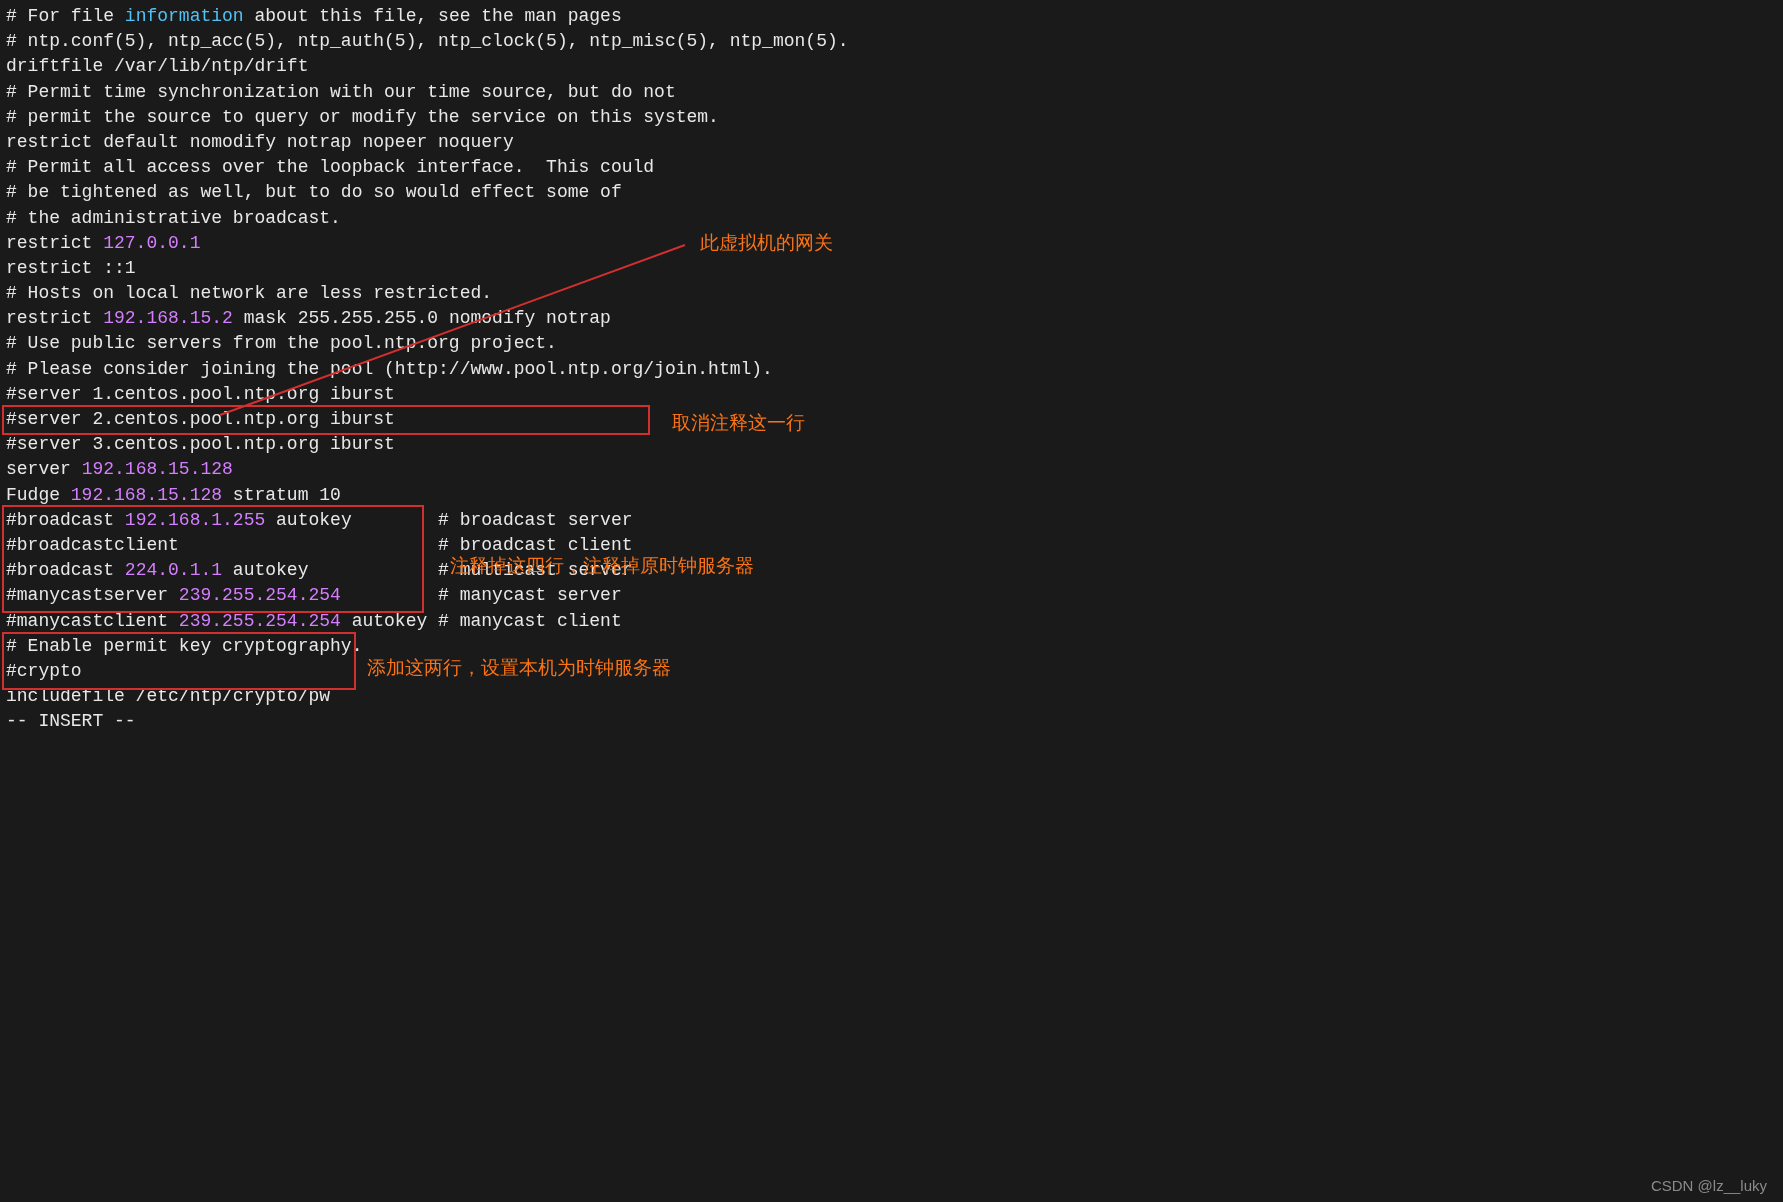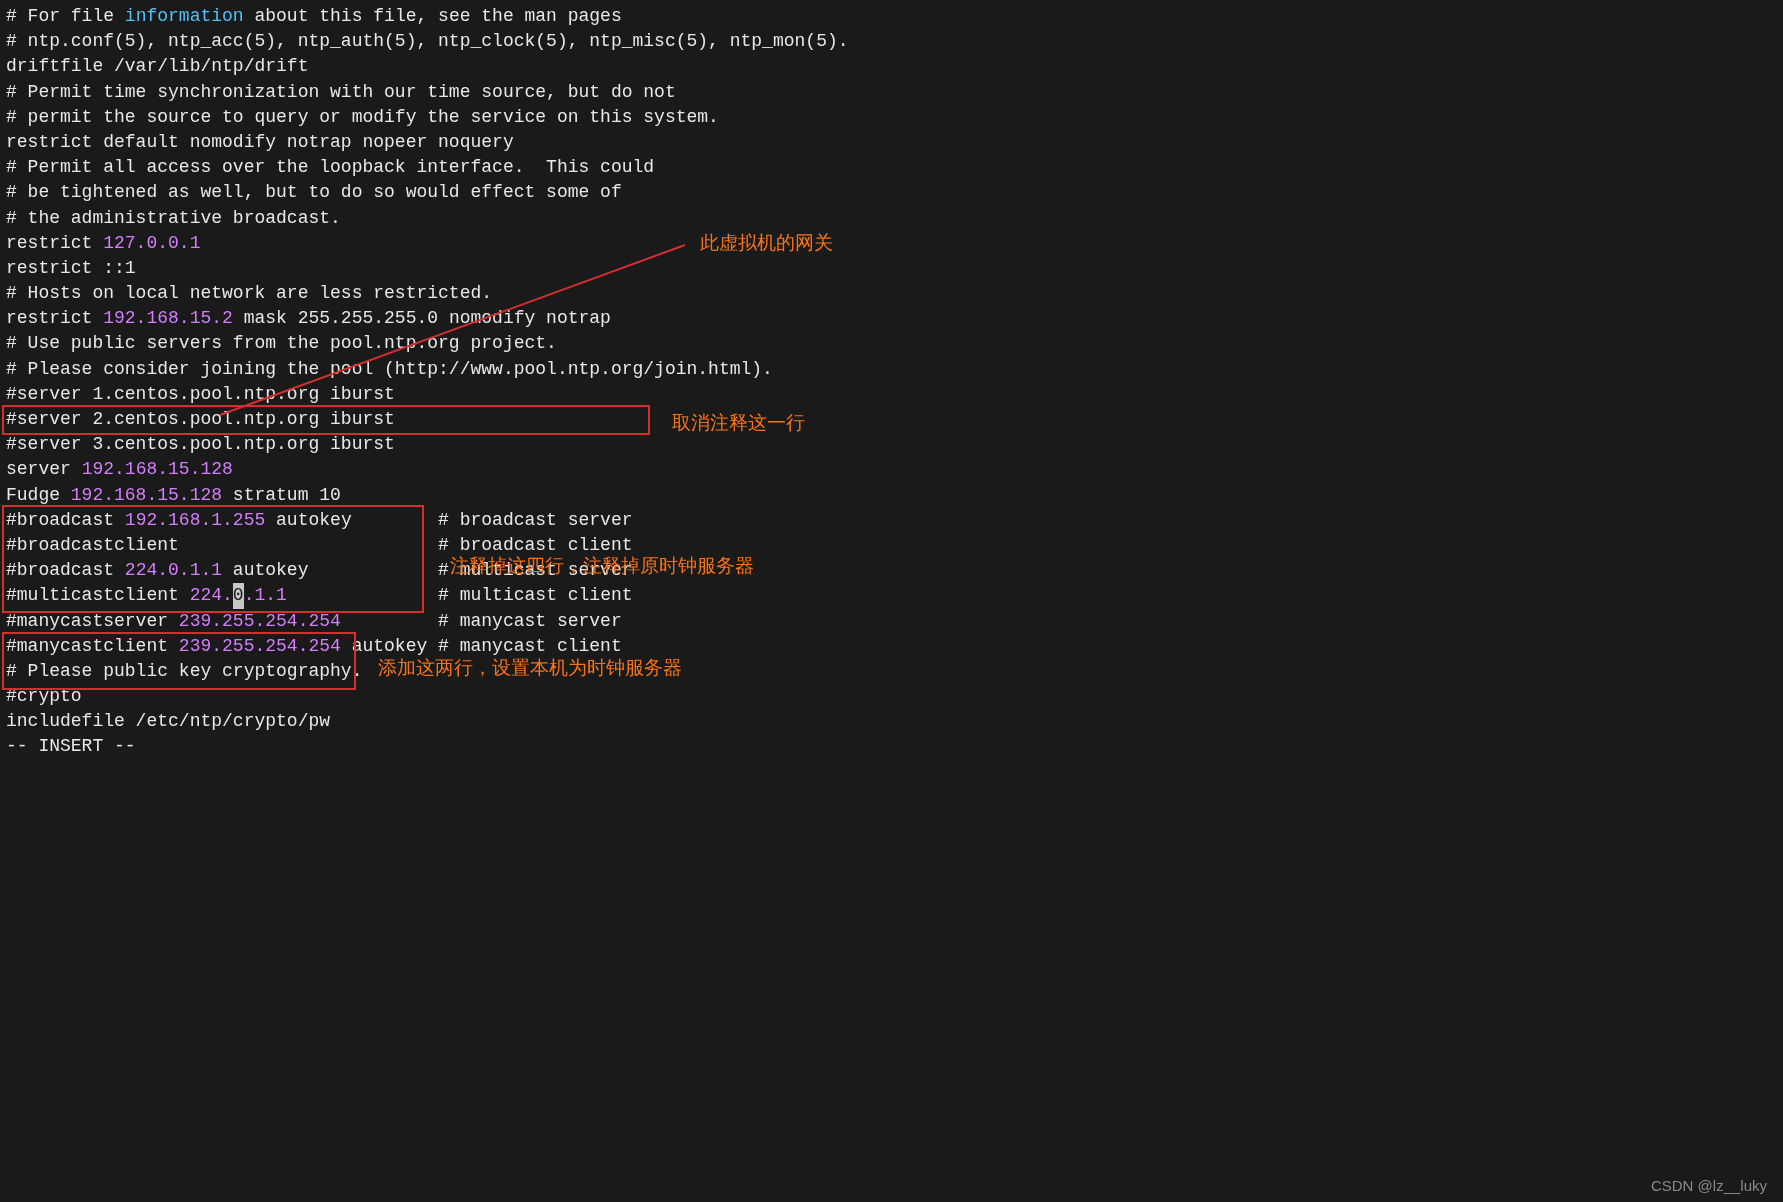--- a/index.html
+++ b/index.html
@@ -76,38 +76,37 @@
 <div class="line">#server 1.centos.pool.ntp.org iburst</div>
 <div class="line">#server 2.centos.pool.ntp.org iburst</div>
 <div class="line">#server 3.centos.pool.ntp.org iburst</div>
 <div class="line"></div>
 <div class="line"><span>server </span><span class="ip">192.168.15.128</span></div>
 <div class="line"><span>Fudge </span><span class="ip">192.168.15.128</span><span> stratum 10</span></div>
 <div class="line"></div>
 <div class="line"><span>#broadcast </span><span class="ip">192.168.1.255</span><span> autokey        # broadcast server</span></div>
 <div class="line">#broadcastclient                        # broadcast client</div>
 <div class="line"><span>#broadcast </span><span class="ip">224.0.1.1</span><span> autokey            # multicast server</span></div>
-<div class="line"><span>#multicastclient </span><span class="ip"><span>224.</span><span class="cursor-block">0</span><span>.1.1</span></span><span>              # multicast client</span></div>
 <div class="line"><span>#manycastserver </span><span class="ip">239.255.254.254</span><span>         # manycast server</span></div>
 <div class="line"><span>#manycastclient </span><span class="ip">239.255.254.254</span><span> autokey # manycast client</span></div>
 <div class="line"></div>
-<div class="line"># Please public key cryptography.</div>
+<div class="line"># Enable permit key cryptography.</div>
 <div class="line">#crypto</div>
 <div class="line"></div>
 <div class="line">includefile /etc/ntp/crypto/pw</div>
 <div class="line"></div>
 <div class="line">-- INSERT --</div>
 </div>
 
 <div class="red-box" style="left:2px; top:405px; width:648px; height:30px;"></div>
 <div class="red-box" style="left:2px; top:505px; width:422px; height:108px;"></div>
 <div class="red-box" style="left:2px; top:632px; width:354px; height:58px;"></div>
 
 <svg class="red-line" style="left:0;top:0;width:900px;height:500px;">
   <line x1="220" y1="415" x2="685" y2="245" stroke="#d32f2f" stroke-width="2"></line>
 </svg>
 
 <div class="annotation" style="left:700px; top:230px;">此虚拟机的网关</div>
 <div class="annotation" style="left:672px; top:410px;">取消注释这一行</div>
 <div class="annotation" style="left:450px; top:545px;margin-top:8px;">注释掉这四行，注释掉原时钟服务器</div>
-<div class="annotation" style="left:378px; top:655px;">添加这两行，设置本机为时钟服务器</div>
+<div class="annotation" style="left:367px; top:655px;">添加这两行，设置本机为时钟服务器</div>
 
 <div class="watermark">CSDN @lz__luky</div>
 
 </body></html>

